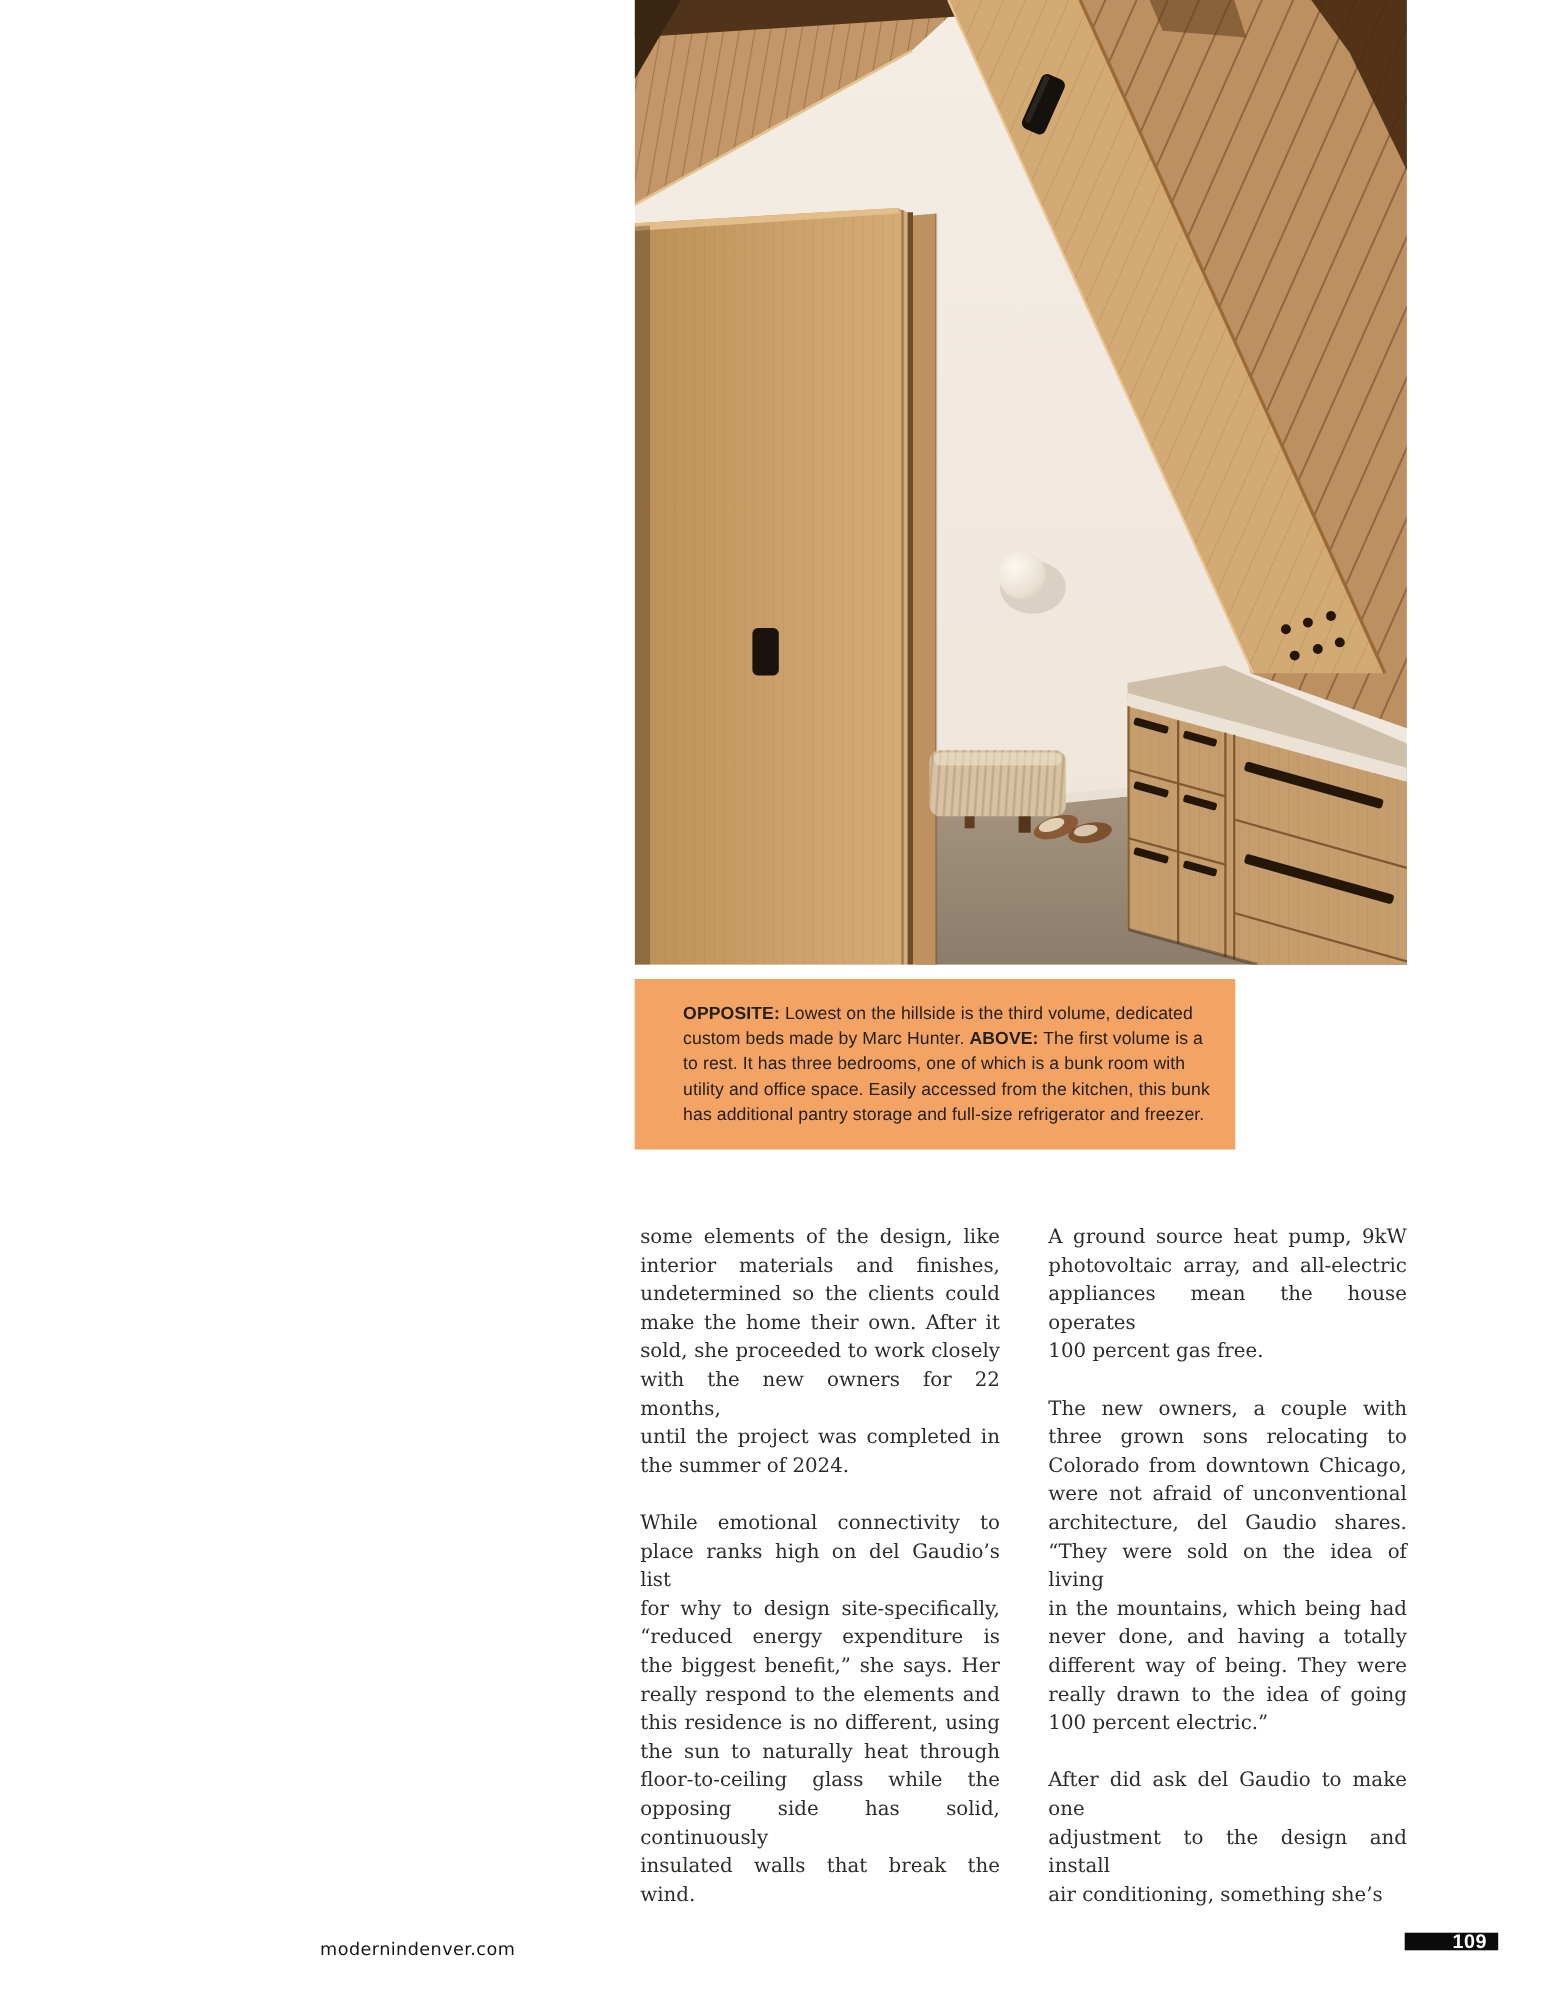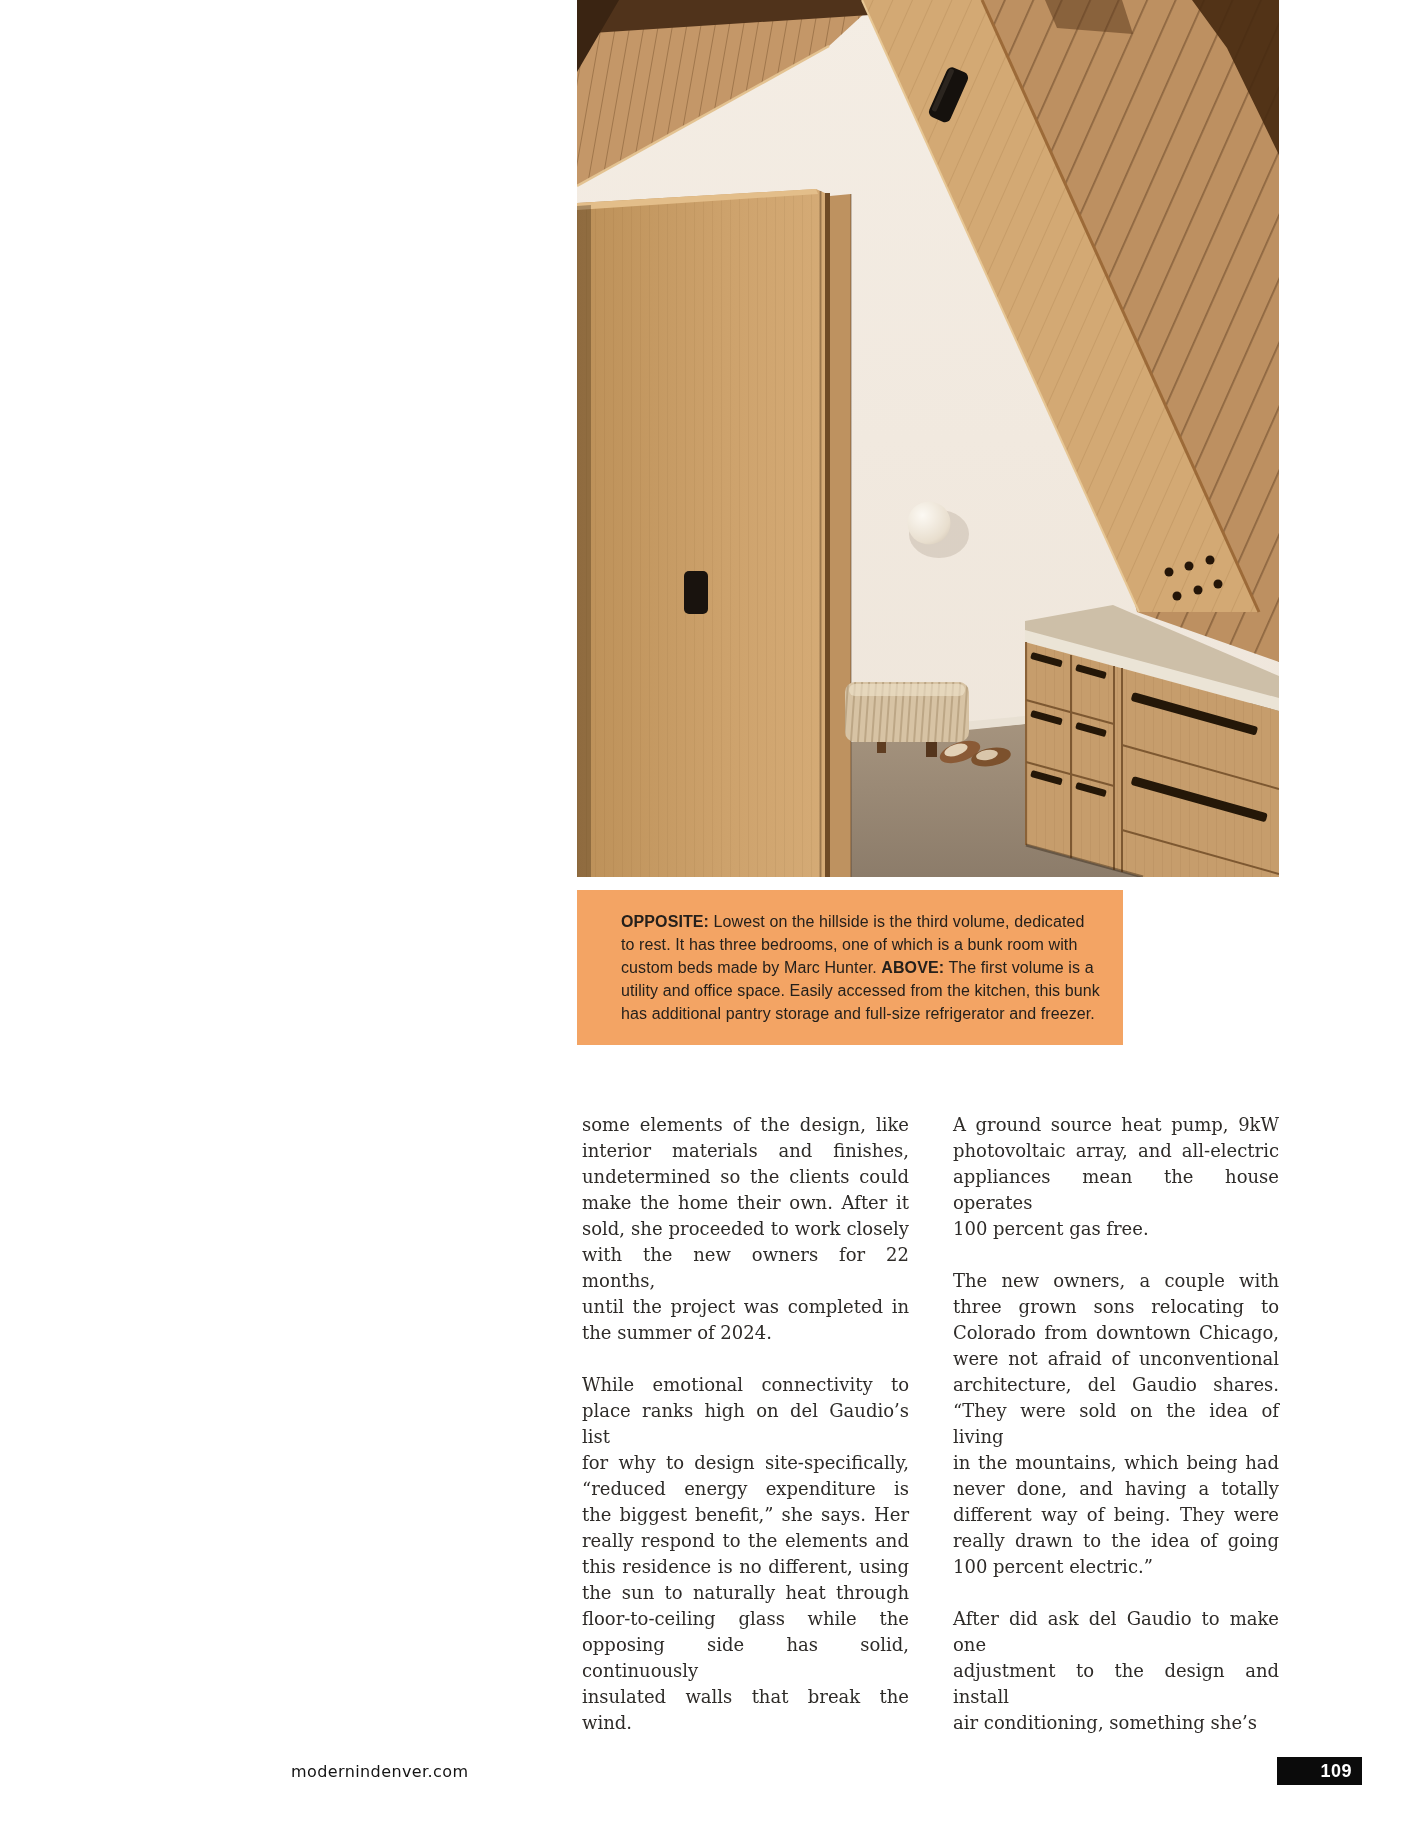--- a/index.html
+++ b/index.html
@@ -32,21 +32,21 @@
   .para + .para { margin-top:26px; }
   .line { text-align:justify; text-align-last:justify; }
   .line.last { text-align-last:left; }
   
   .site {
     position:absolute; left:251px; top:1762px;
     font-family:"DejaVu Sans", sans-serif;
     font-size:16px; letter-spacing:0.4px; color:#141414;margin-left:40px;
   }
   .badge {
-    position:absolute; left:1277px; top:1757px; width:85px; height:28px;
+    position:absolute; left:1277px; top:1757px; width:85px; height:16px;
     background:var(--badge-bg,#0B0B0B); color:var(--badge-fg,#ffffff);
     display:flex; align-items:center; justify-content:flex-end;
     box-sizing:border-box; padding-right:10px;
     font-family:"Liberation Sans", sans-serif;
     font-size:18px; font-weight:700; letter-spacing:0.5px;
   }
 </style>
 </head>
 <body>
 
@@ -186,22 +186,22 @@
           <rect x="556" y="692" width="130" height="9" rx="3" transform="rotate(15.6 556 692)"></rect>
           <rect x="556" y="776" width="140" height="9" rx="3" transform="rotate(15.6 556 776)"></rect>
         </g>
         <line x1="449" y1="845" x2="566" y2="877" stroke="rgba(40,25,10,0.4)" stroke-width="3"></line>
       </g>
     </svg>
   </figure>
 
   <div class="caption" id="caption-box">
       <div class="cap-line"><b>OPPOSITE:</b><span> Lowest on the hillside is the third volume, dedicated</span></div>
+      <div class="cap-line"><span>custom beds made by Marc Hunter. </span><b>ABOVE:</b><span> The first volume is a</span></div>
       <div class="cap-line"><span>to rest. It has three bedrooms, one of which is a bunk room with</span></div>
-      <div class="cap-line"><span>custom beds made by Marc Hunter. </span><b>ABOVE:</b><span> The first volume is a</span></div>
       <div class="cap-line"><span>utility and office space. Easily accessed from the kitchen, this bunk</span></div>
       <div class="cap-line"><span>has additional pantry storage and full-size refrigerator and freezer.</span></div>
     </div>
 
   <div class="col col-left" id="col-left">
       <div class="para">
         <div class="line">some elements of the design, like</div>
         <div class="line">interior materials and finishes,</div>
         <div class="line">undetermined so the clients could</div>
         <div class="line">make the home their own. After it</div>

